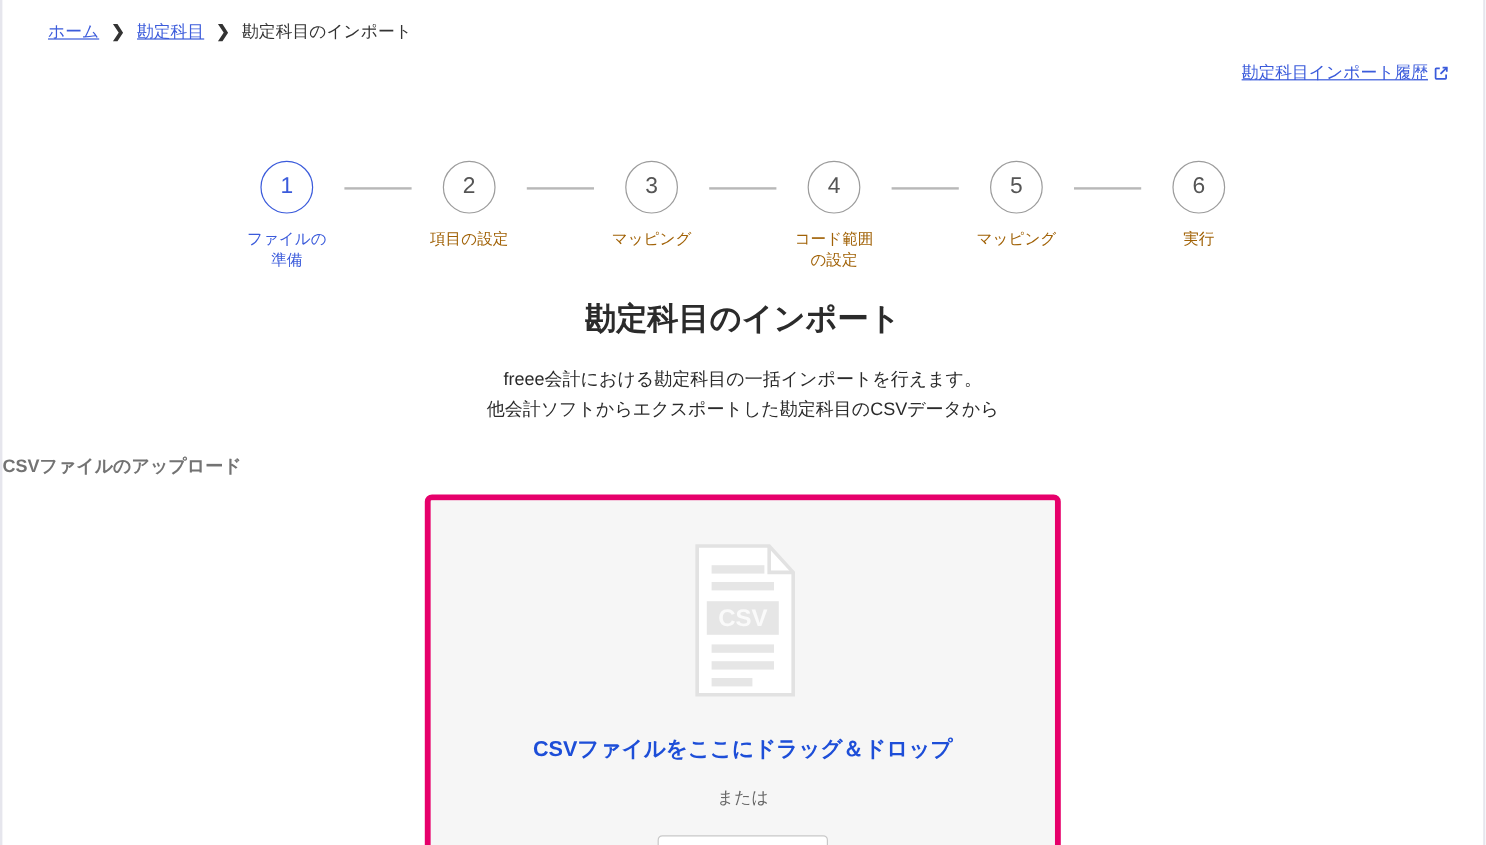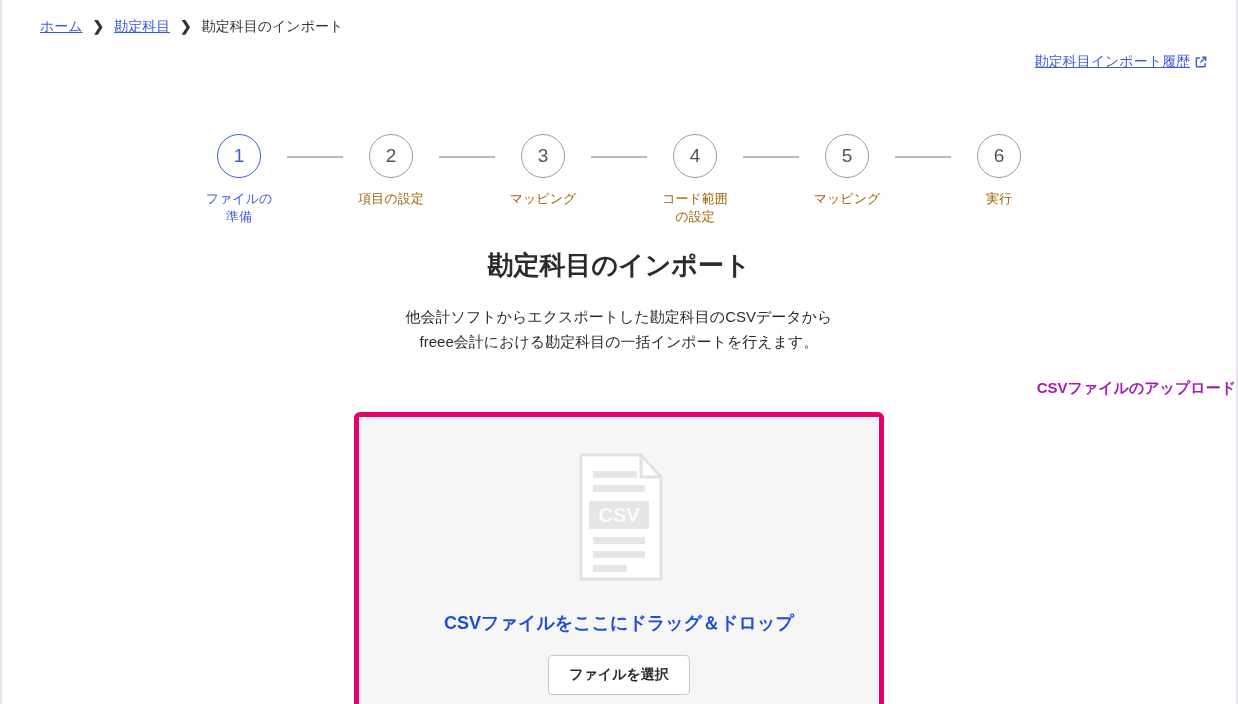--- a/index.html
+++ b/index.html
@@ -106,24 +106,24 @@
       margin-bottom: 22px;
     }
     .page-desc {
       text-align: center;
       font-size: 15px;
       color: #2b2b2b;
       line-height: 1.65;
       margin-bottom: 24px;
     }
     .upload-heading {
-      text-align: right;
+      text-align: left;
       font-size: 15px;
       font-weight: bold;
-      color: #a21caf;
+      color: #737373;
       margin-bottom: 14px;
     }
     .dropzone-wrap {
       margin: 0 auto;
       width: 530px;
       border: 5px solid #e6006b;
       border-radius: 6px;
     }
     .dropzone {
       background: #f6f6f6;
@@ -213,39 +213,40 @@
       <div class="step-connector"></div>
       <div class="step">
         <div class="step-circle">6</div>
         <div class="step-label">実行</div>
       </div>
     </div>
 
   <h1 class="page-title">勘定科目のインポート</h1>
 
   <div class="page-desc">
+    <div>freee会計における勘定科目の一括インポートを行えます。</div>
     <div>他会計ソフトからエクスポートした勘定科目のCSVデータから</div>
-    <div>freee会計における勘定科目の一括インポートを行えます。</div>
   </div>
 
   <div class="upload-heading">CSVファイルのアップロード</div>
 
   <div class="dropzone-wrap">
     <div class="dropzone">
       <div class="csv-icon">
         <svg viewBox="0 0 100 130" width="100" height="130">
           <path d="M12 2 H72 L92 24 V126 H12 Z" fill="#fff" stroke="#e2e2e2" stroke-width="3"></path>
           <path d="M72 2 V24 H92" fill="none" stroke="#e2e2e2" stroke-width="3"></path>
           <rect x="24" y="18" width="44" height="7" fill="#e6e6e6"></rect>
           <rect x="24" y="32" width="52" height="7" fill="#e6e6e6"></rect>
           <rect x="20" y="48" width="60" height="28" fill="#e6e6e6"></rect>
           <text x="50" y="69" font-family="Arial" font-size="20" font-weight="bold" fill="#fafafa" text-anchor="middle">CSV</text>
           <rect x="24" y="84" width="52" height="7" fill="#e6e6e6"></rect>
           <rect x="24" y="98" width="52" height="7" fill="#e6e6e6"></rect>
           <rect x="24" y="112" width="34" height="7" fill="#e6e6e6"></rect>
         </svg>
       </div>
       <div class="dropzone-text">CSVファイルをここにドラッグ＆ドロップ</div>
+      <div class="dropzone-or">または</div>
       <button class="file-button">ファイルを選択</button>
     </div>
   </div>
 
 </div>
 
 </body></html>

